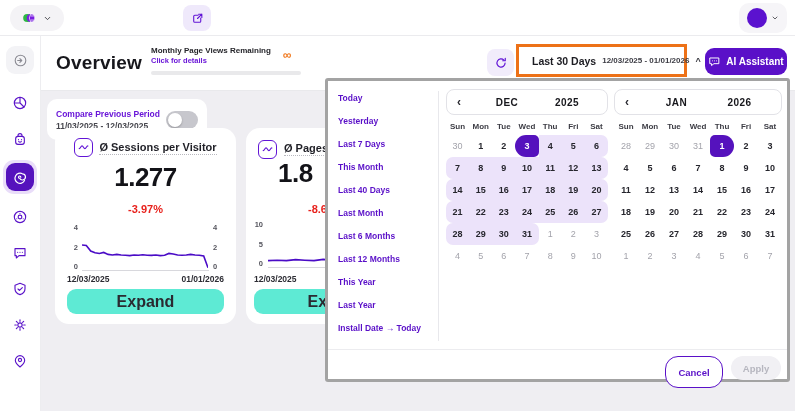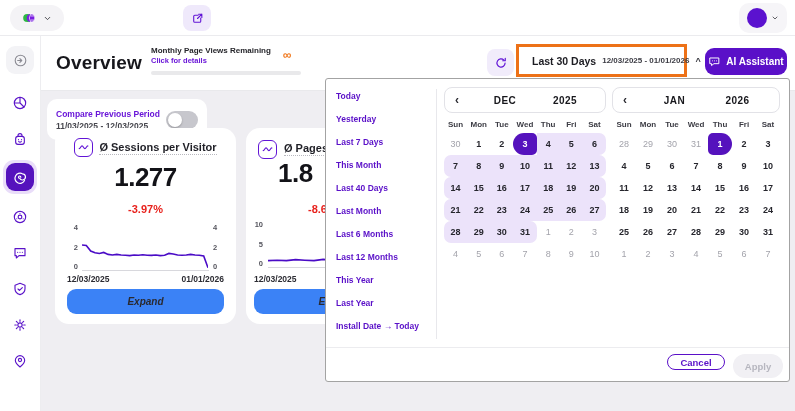--- a/index.html
+++ b/index.html
@@ -51,33 +51,33 @@
   .cicon { width:19px; height:19px; border:1.5px solid #6114d6; border-radius:6px; color:#6114d6; display:flex; align-items:center; justify-content:center; flex:none; }
   .ctitle { font-size:11px; font-weight:700; color:#1f1f26; border-bottom:1px dotted #b9b9c0; padding-bottom:1px; white-space:nowrap; }
   .cvalue { text-align:center; font-size:26px; font-weight:800; color:#131318; margin-top:5px; letter-spacing:-.5px; }
   .cdelta { text-align:center; font-size:11px; font-weight:800; color:#e8211c; margin-top:10px; }
   .chartrow { display:flex; align-items:flex-end; gap:4px; margin-top:6px; height:50px; }
   .ticks { display:flex; flex-direction:column; justify-content:space-between; height:48px; font-size:7.5px; color:#55555e; font-weight:600; }
   .ticks.l { align-items:flex-end; width:11px; }
   .ticks.r { align-items:flex-start; width:11px; }
   .sparkbox { flex:1; border-bottom:1px solid #d8d8dd; }
   .xlabels { display:flex; justify-content:space-between; font-size:8.5px; font-weight:600; color:#2c2c33; margin-top:3px; }
-  .expand { margin-top:auto; height:25px; background:#3b82f6; border-radius:9px; display:flex; align-items:center; justify-content:center; font-size:10px; font-weight:700; color:#2a2a31; cursor:pointer;font-style:italic; }
+  .expand { margin-top:auto; height:25px; background:#5eead4; border-radius:9px; display:flex; align-items:center; justify-content:center; font-size:16px; font-weight:700; color:#2a2a31; cursor:pointer; }
   
   .card2 .cicon { position:absolute; left:12px; top:12px; }
   .card2 .ctitle { position:absolute; left:38px; top:14px; }
   .card2 .cvalue { position:absolute; left:32px; top:30px; margin:0; }
   .card2 .cdelta { position:absolute; left:55px; top:68px; margin:7px; }
   .card2 .ticks.l { position:absolute; left:6px; top:92px; height:48px; }
   .card2 .sparkbox { position:absolute; left:22px; top:94px; width:140px; height:46px; }
   .card2 .xl { position:absolute; left:8px; top:146px; font-size:8.5px; font-weight:600; color:#2c2c33; }
   .card2 .expand { position:absolute; left:8px; right:8px; bottom:10px; margin:0; }
 
   
-  .panel { position:absolute; left:325px; top:78px; width:465px; height:304px; background:#fff; border:1px solid #a3a3a3; border-radius:3px; z-index:10; }
+  .panel { position:absolute; left:325px; top:78px; width:465px; height:304px; background:#fff; border:3px solid #a3a3a3; border-radius:3px; z-index:10; }
   .quicklist { position:absolute; left:10px; top:12px; width:100px; }
   .qopt { display:block; font-size:8.5px; font-weight:800; color:#5a10c8; margin-bottom:13px; cursor:pointer; white-space:nowrap; }
   .qopt.active { display:inline-block; border:2px solid #5a10c8; border-radius:9px; padding:3px 6px; margin:-3px 0 8px -8px; }
   .vdiv { position:absolute; left:110px; top:10px; height:250px; width:1px; background:#e8e8ec; }
 
   .cal { position:absolute; top:8px; }
   .cal.c0 { left:118px; width:162px; }
   .cal.c1 { left:286px; width:168px; }
   .calhead { height:26px; border:1px solid #e2e2e7; border-radius:8px; display:flex; align-items:center; padding:0 10px; }
   .calhead .chev { color:#2a2a31; font-size:12px; font-weight:700; cursor:pointer; width:20px; }
@@ -87,21 +87,21 @@
   .grid { display:grid; grid-template-columns:repeat(7,1fr); margin-top:4px; }
   .day { height:22px; line-height:22px; text-align:center; font-size:9px; font-weight:700; color:#26262d; cursor:pointer; }
   .day.m { color:#a3a3ab; font-weight:400; }
   .day.r { background:#ece3fa; }
   .day.band-start { border-radius:7px 0 0 7px; }
   .day.band-end { border-radius:0 7px 7px 0; }
   .day.ss { background:#5512bd; color:#fff; border-radius:11px 5px 5px 11px; }
   .day.se { background:#5512bd; color:#fff; border-radius:5px 11px 11px 5px; }
 
   .pfooter-line { position:absolute; left:0; right:0; top:268px; height:1px; background:#ececef; }
-  .btn-cancel { position:absolute; right:64px; top:275px; width:58px; height:16px; border:1.5px solid #5a10c8; border-radius:13px; background:#fff; color:#5a10c8; font-size:9.5px; font-weight:800; display:flex; align-items:center; justify-content:center; cursor:pointer; }
+  .btn-cancel { position:absolute; right:64px; top:275px; width:58px; height:32px; border:1.5px solid #5a10c8; border-radius:13px; background:#fff; color:#5a10c8; font-size:9.5px; font-weight:800; display:flex; align-items:center; justify-content:center; cursor:pointer; }
   .btn-apply { position:absolute; right:6px; top:275px; width:50px; height:24px; border-radius:13px; background:#f1f0f4; color:#b6b6bf; font-size:9.5px; font-weight:800; display:flex; align-items:center; justify-content:center; cursor:pointer; }
 
   svg { display:block; }
 </style>
 </head>
 <body>
 
 <div class="screen">
 
   <div class="topbar">

